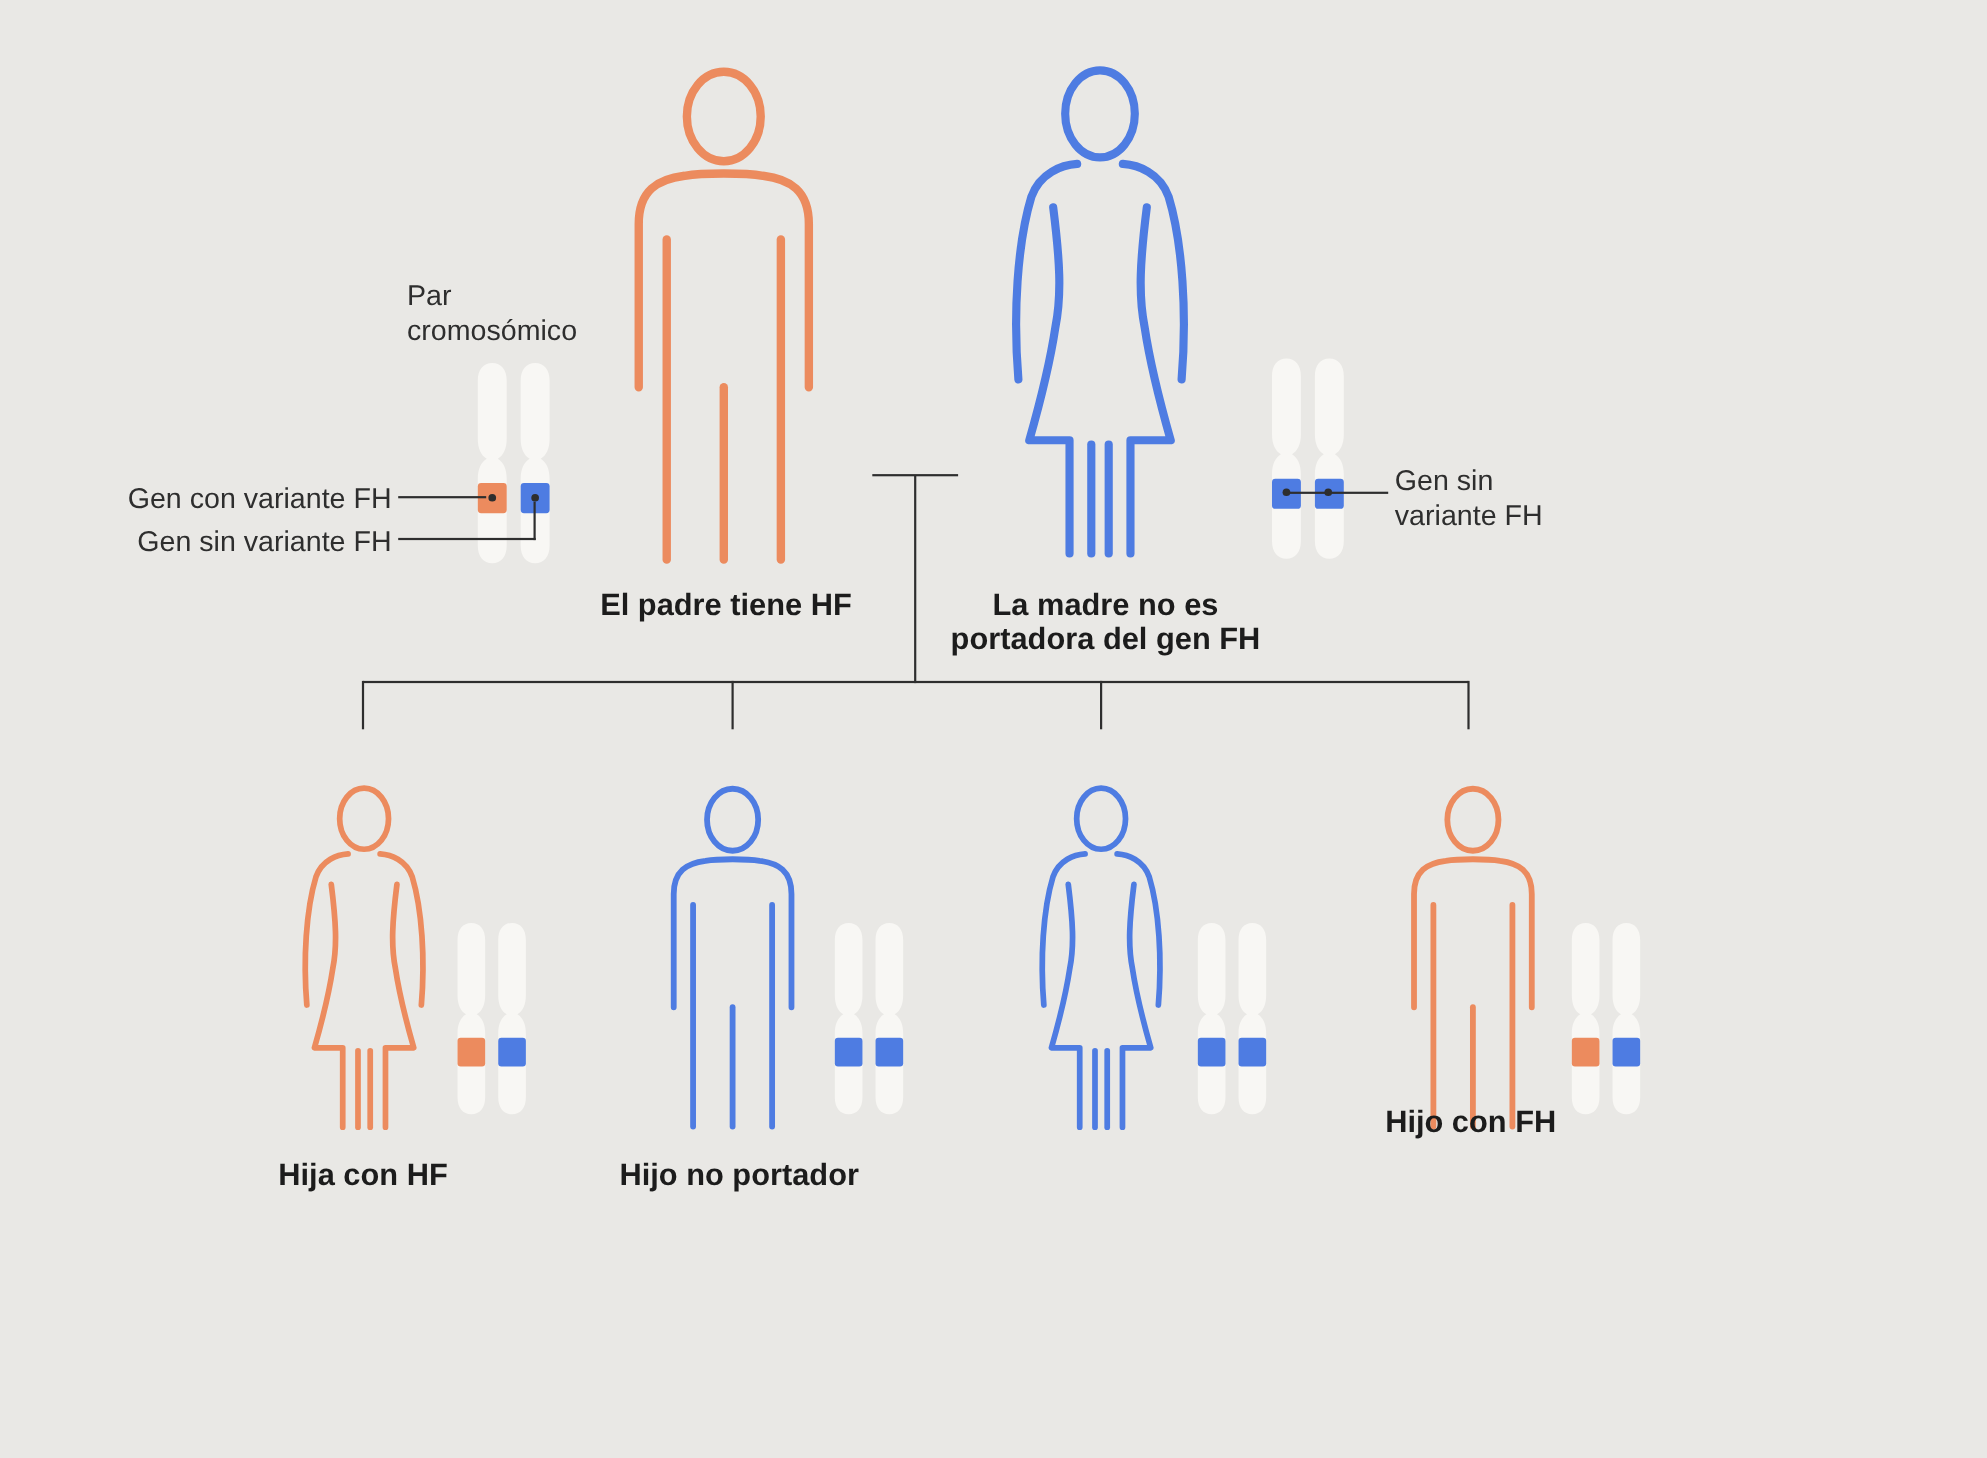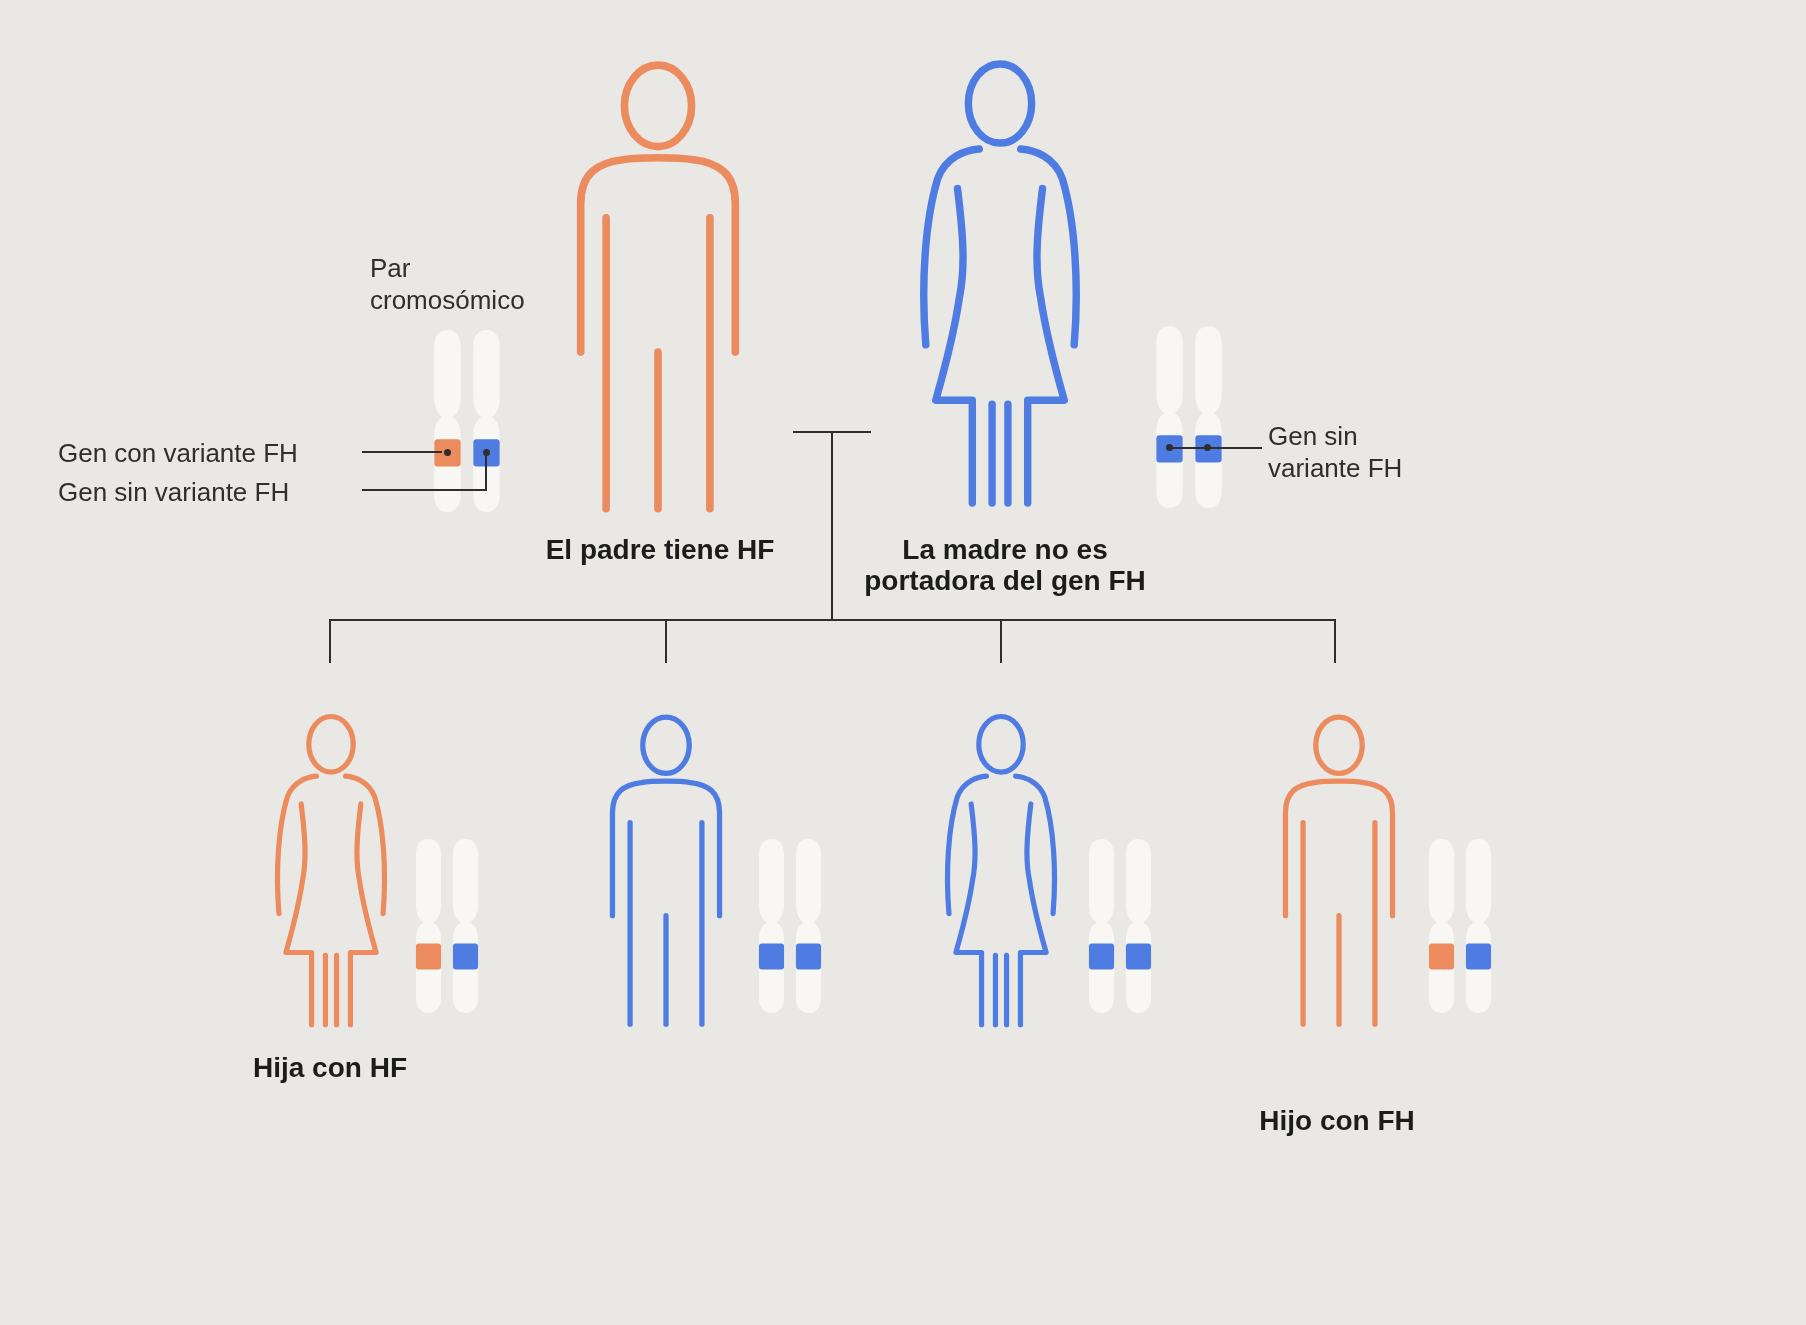--- a/index.html
+++ b/index.html
@@ -29,21 +29,21 @@
   
   .chrom-pair { display: flex; gap: 8px; }
   .chrom use { fill: var(--chromosome, #f8f7f4); }
 
   
   .annot {
     font-size: 26px;
     line-height: 32px;
     color: var(--text, #2e2e2e);
   }
-  .annot.right { }
+  .annot.right { text-align: right; }
   .annot.center { text-align: left; }
   .name-label {
     font-size: 28px;
     line-height: 31px;
     font-weight: 700;
     color: var(--heading, #1c1c1c);
     text-align: center;
   }
 
   
@@ -164,20 +164,21 @@
   <div class="chrom-pair abs" style="left:757px;top:832px">
     <svg class="chrom" width="29" height="188" viewBox="0 0 30 184">
       <use href="#chromosome-body"></use>
         <rect class="gene" x="2" y="110" width="26" height="27" rx="3" fill="#4e7ce2"></rect>
     </svg>
     <svg class="chrom" width="29" height="188" viewBox="0 0 30 184">
       <use href="#chromosome-body"></use>
         <rect class="gene" x="2" y="110" width="26" height="27" rx="3" fill="#4e7ce2"></rect>
     </svg>
   </div>
+  <div class="name-label abs" style="left:512px;top:1052px;width:320px">Hijo no portador</div>
 
   <svg class="figure abs blue" style="left:942px;top:712px" width="118" height="320" viewBox="0 0 170 460">
       <use href="#female-figure"></use>
     </svg>
   <div class="chrom-pair abs" style="left:1087px;top:832px">
     <svg class="chrom" width="29" height="188" viewBox="0 0 30 184">
       <use href="#chromosome-body"></use>
         <rect class="gene" x="2" y="110" width="26" height="27" rx="3" fill="#4e7ce2"></rect>
     </svg>
     <svg class="chrom" width="29" height="188" viewBox="0 0 30 184">
@@ -192,15 +193,15 @@
   <div class="chrom-pair abs" style="left:1427px;top:832px">
     <svg class="chrom" width="29" height="188" viewBox="0 0 30 184">
       <use href="#chromosome-body"></use>
         <rect class="gene" x="2" y="110" width="26" height="27" rx="3" fill="#ec8b5e"></rect>
     </svg>
     <svg class="chrom" width="29" height="188" viewBox="0 0 30 184">
       <use href="#chromosome-body"></use>
         <rect class="gene" x="2" y="110" width="26" height="27" rx="3" fill="#4e7ce2"></rect>
     </svg>
   </div>
-  <div class="name-label abs" style="left:1187px;top:1105px;width:300px">Hijo con FH</div>
+  <div class="name-label abs" style="left:1187px;top:1004px;width:300px">Hijo con FH</div>
 
 </div>
 
 </body></html>

